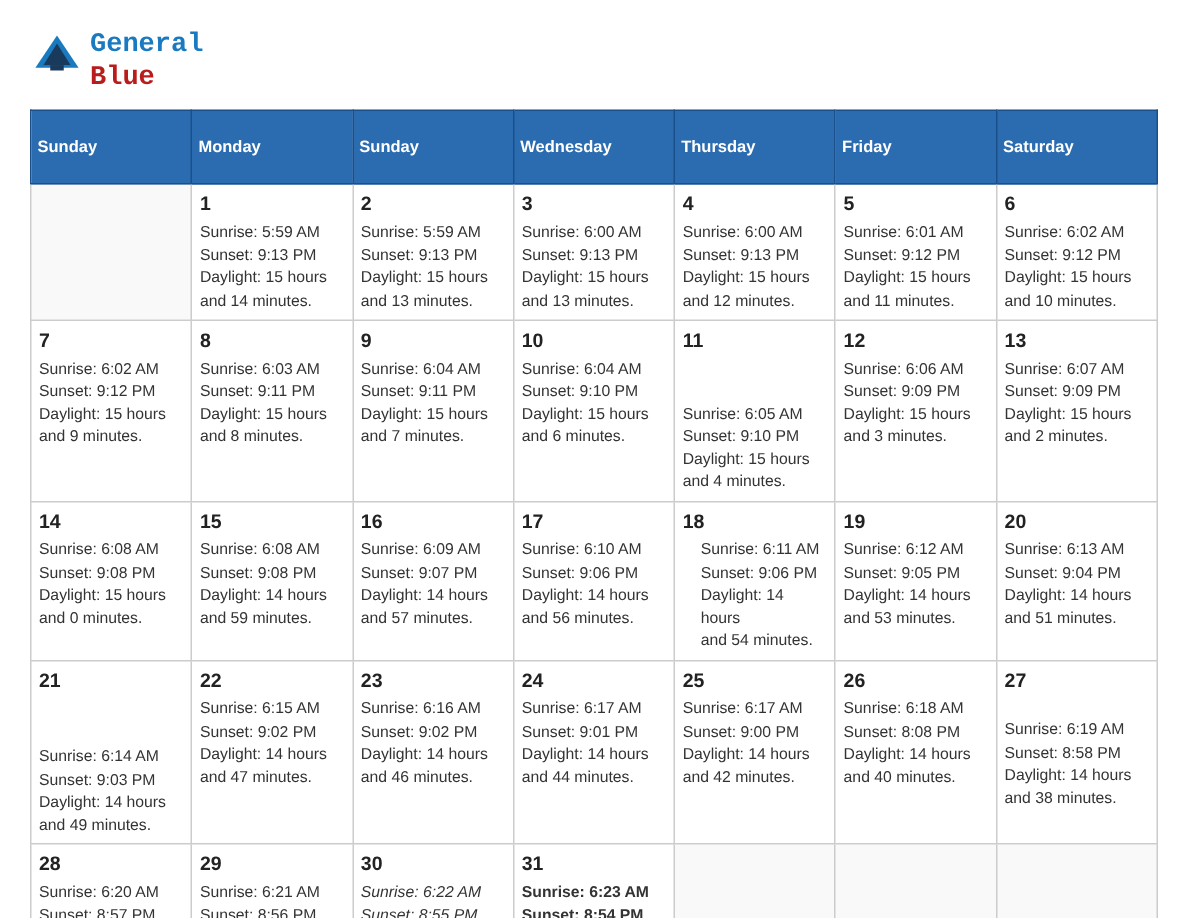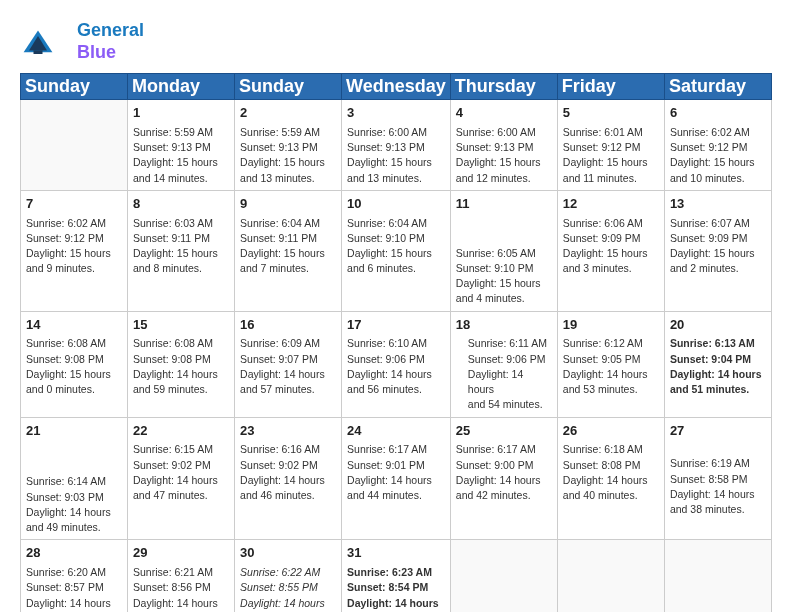--- a/index.html
+++ b/index.html
@@ -11,22 +11,23 @@
       padding: 20px;
     }
     .header {
       display: flex;
       justify-content: space-between;
       align-items: flex-start;
       margin-bottom: 10px;
     }
     .logo {
       display: flex;
-      align-items: flex-end;
-      gap: 21px;
+      align-items: flex-start;
+      gap: 4px;
+      font-family: Liberation Mono, monospace;
     }
     .logo-text {
       font-size: 18px;
       font-weight: bold;
       color: #1a3a5c;
       line-height: 1.2;
     }
     .logo-text span {
       color: #1a7abf;
     }
@@ -49,23 +50,23 @@
       margin-top: 4px;
     }
     .calendar {
       width: 100%;
       border-collapse: collapse;
       font-size: 11px;
     }
     .calendar th {
       background-color: #2b6cb0;
       color: #fff;
-      padding: 2px 4px;
+      padding: 18px 4px;
       text-align: left;
-      font-size: 18px;
+      font-size: 11px;
       font-weight: bold;
       border: 1px solid #1a4f8a;
     }
     .calendar td {
       border: 1px solid #ccc;
       vertical-align: top;
       padding: 4px 5px;
       width: 107px;
       min-height: 80px;
       height: 85px;
@@ -91,21 +92,21 @@
 
 <div class="header">
   <div class="logo">
     <svg class="logo-icon" viewBox="0 0 40 40">
       <polygon points="20,4 36,28 4,28" fill="#1a7abf"></polygon>
       <polygon points="20,10 30,26 10,26" fill="#1a3a5c"></polygon>
       <rect x="15" y="26" width="10" height="4" fill="#1a3a5c"></rect>
     </svg>
     <div class="logo-text">
       <div><span>General</span></div>
-      <div><span style="color:#8b5cf6;">Blue</span></div>
+      <div><span style="color:#b91c1c;">Blue</span></div>
     </div>
   </div>
   <div class="title-block">
     <div class="month-year"></div>
     <div class="location"></div>
   </div>
 </div>
 
 <table class="calendar">
   <thead>
@@ -254,21 +255,21 @@
         </td>
         <td>
           <span class="day-num">19</span>
           <div class="day-info" style="white-space: pre-line;">Sunrise: 6:12 AM
 Sunset: 9:05 PM
 Daylight: 14 hours
 and 53 minutes.</div>
         </td>
         <td>
           <span class="day-num">20</span>
-          <div class="day-info" style="white-space: pre-line; font-weight: bold;">Sunrise: 6:13 AM
+          <div class="day-info" style="white-space: pre-line;">Sunrise: 6:13 AM
 Sunset: 9:04 PM
 Daylight: 14 hours
 and 51 minutes.</div>
         </td>
       </tr>
       <tr>
         <td>
           <span class="day-num">21</span>
           <div class="day-info" style="white-space: pre-line; margin-top: 34px;">Sunrise: 6:14 AM
 Sunset: 9:03 PM

